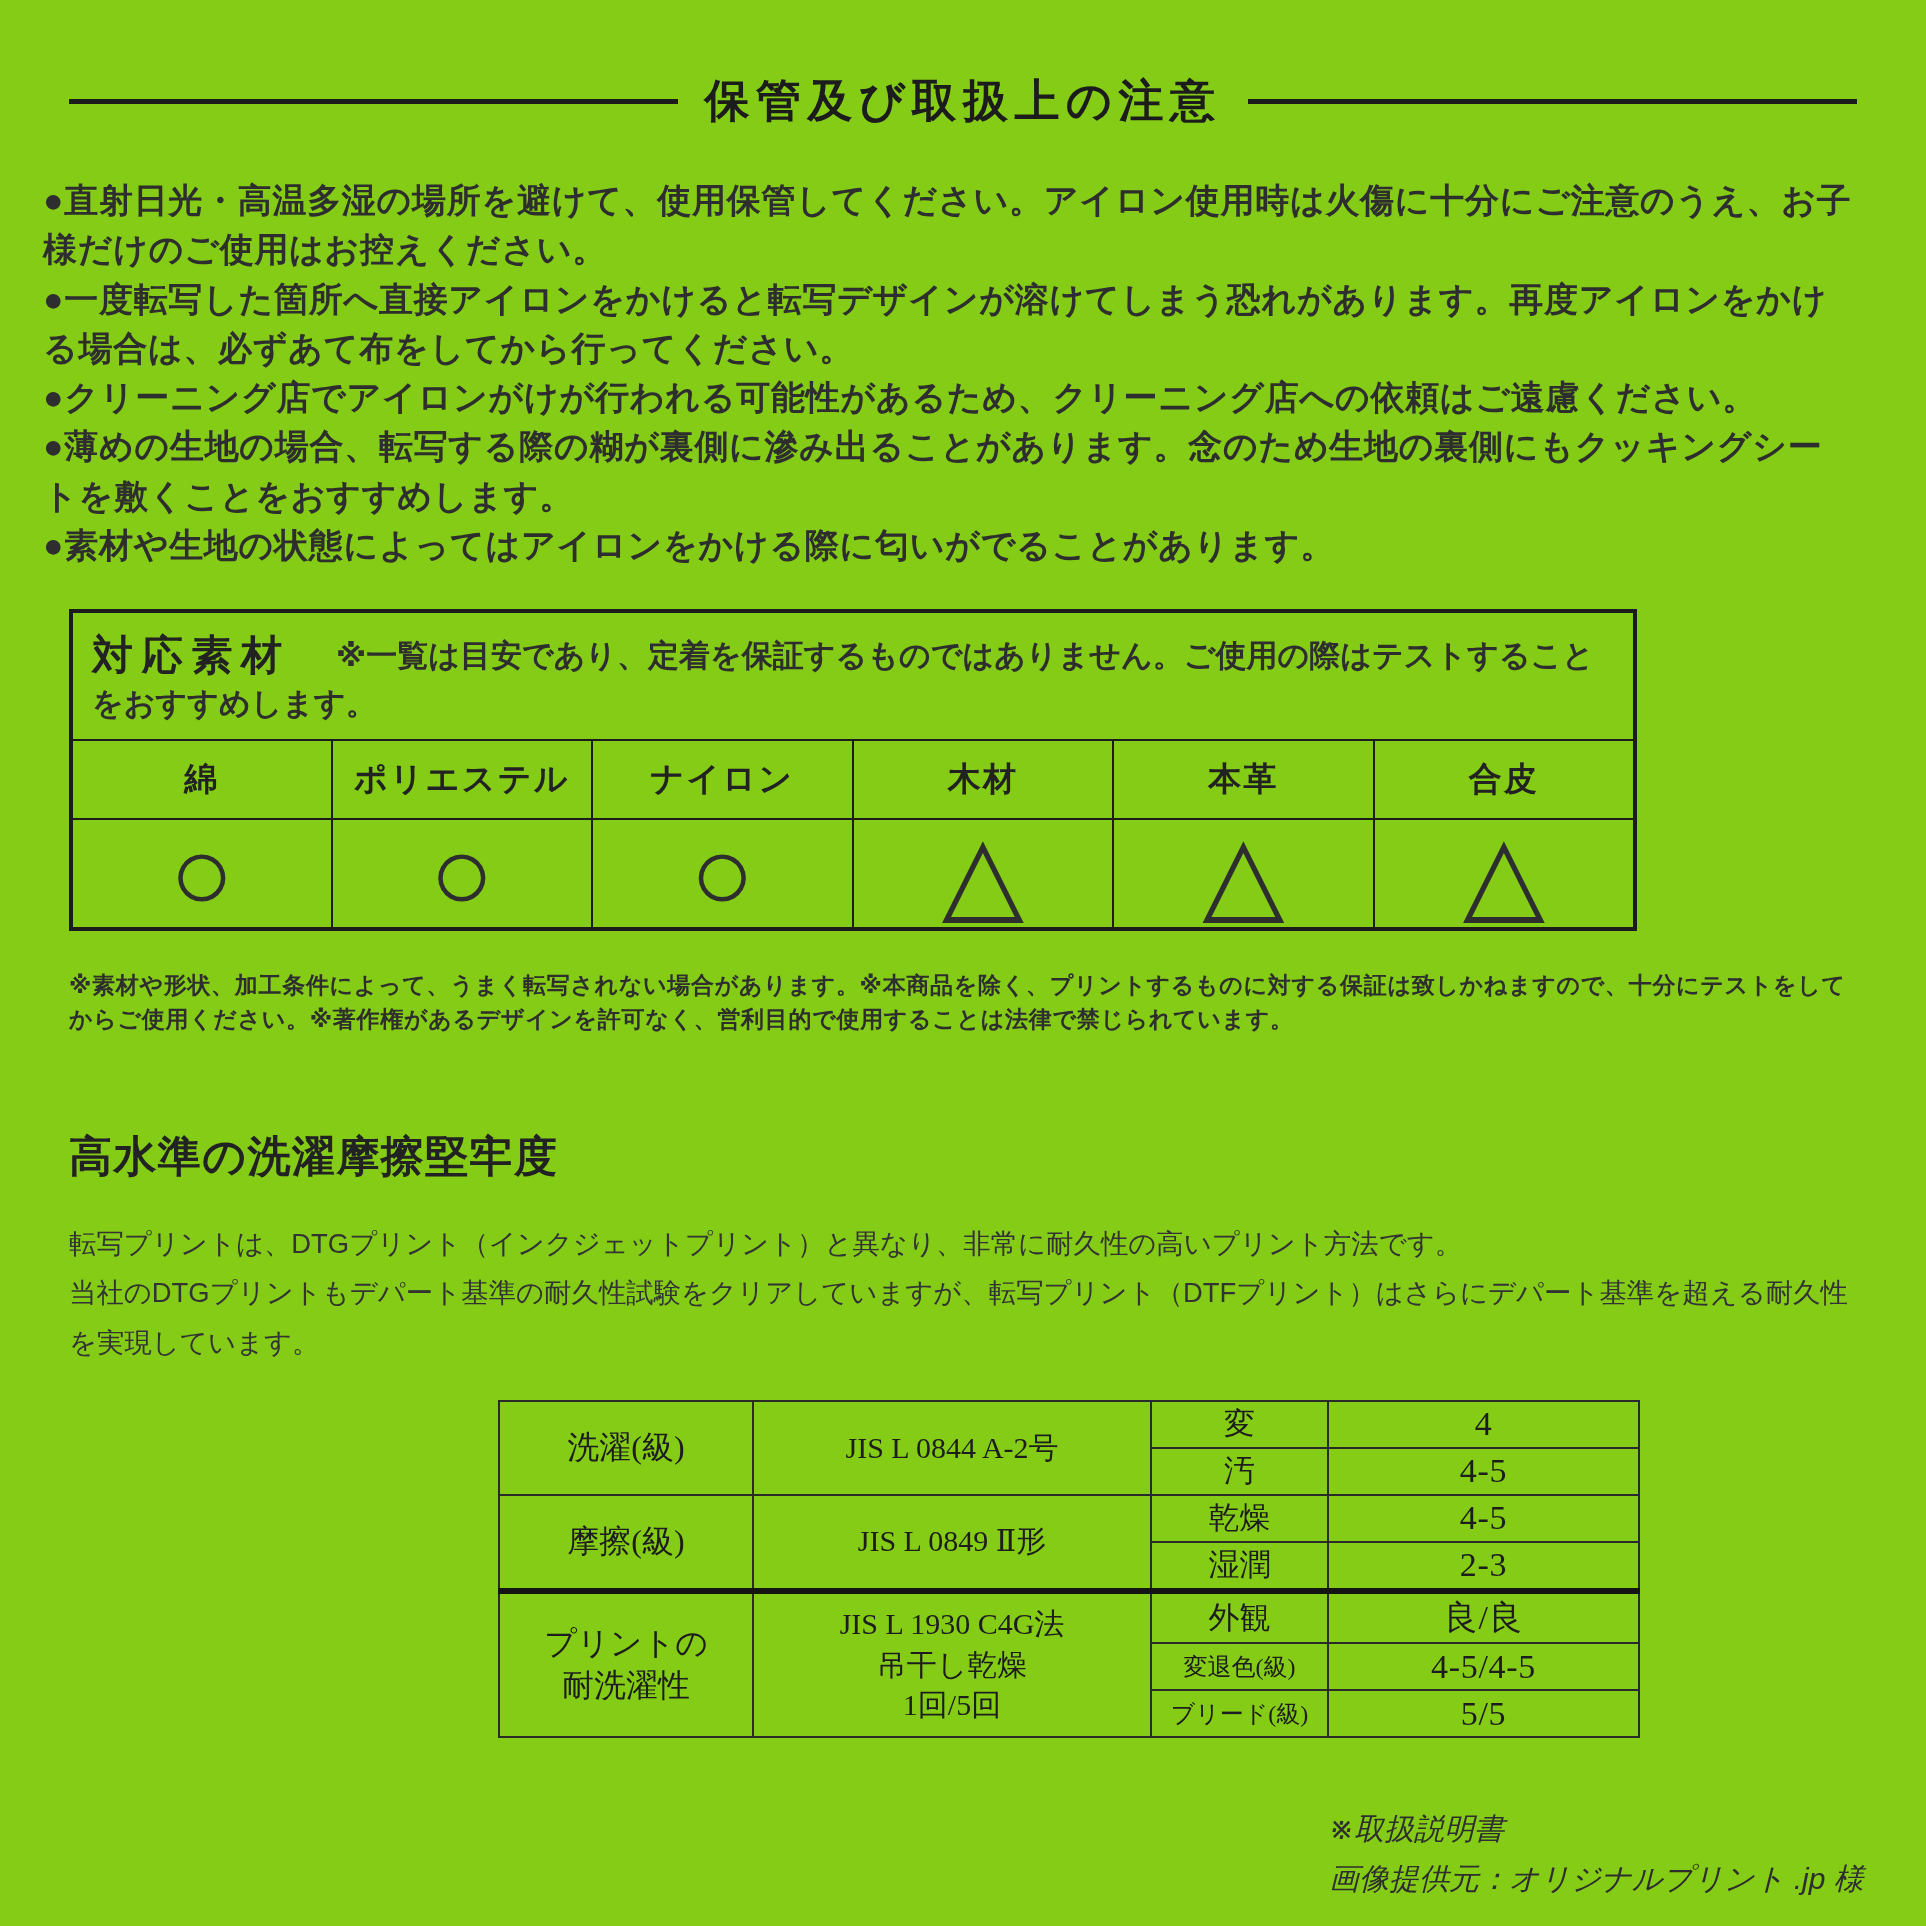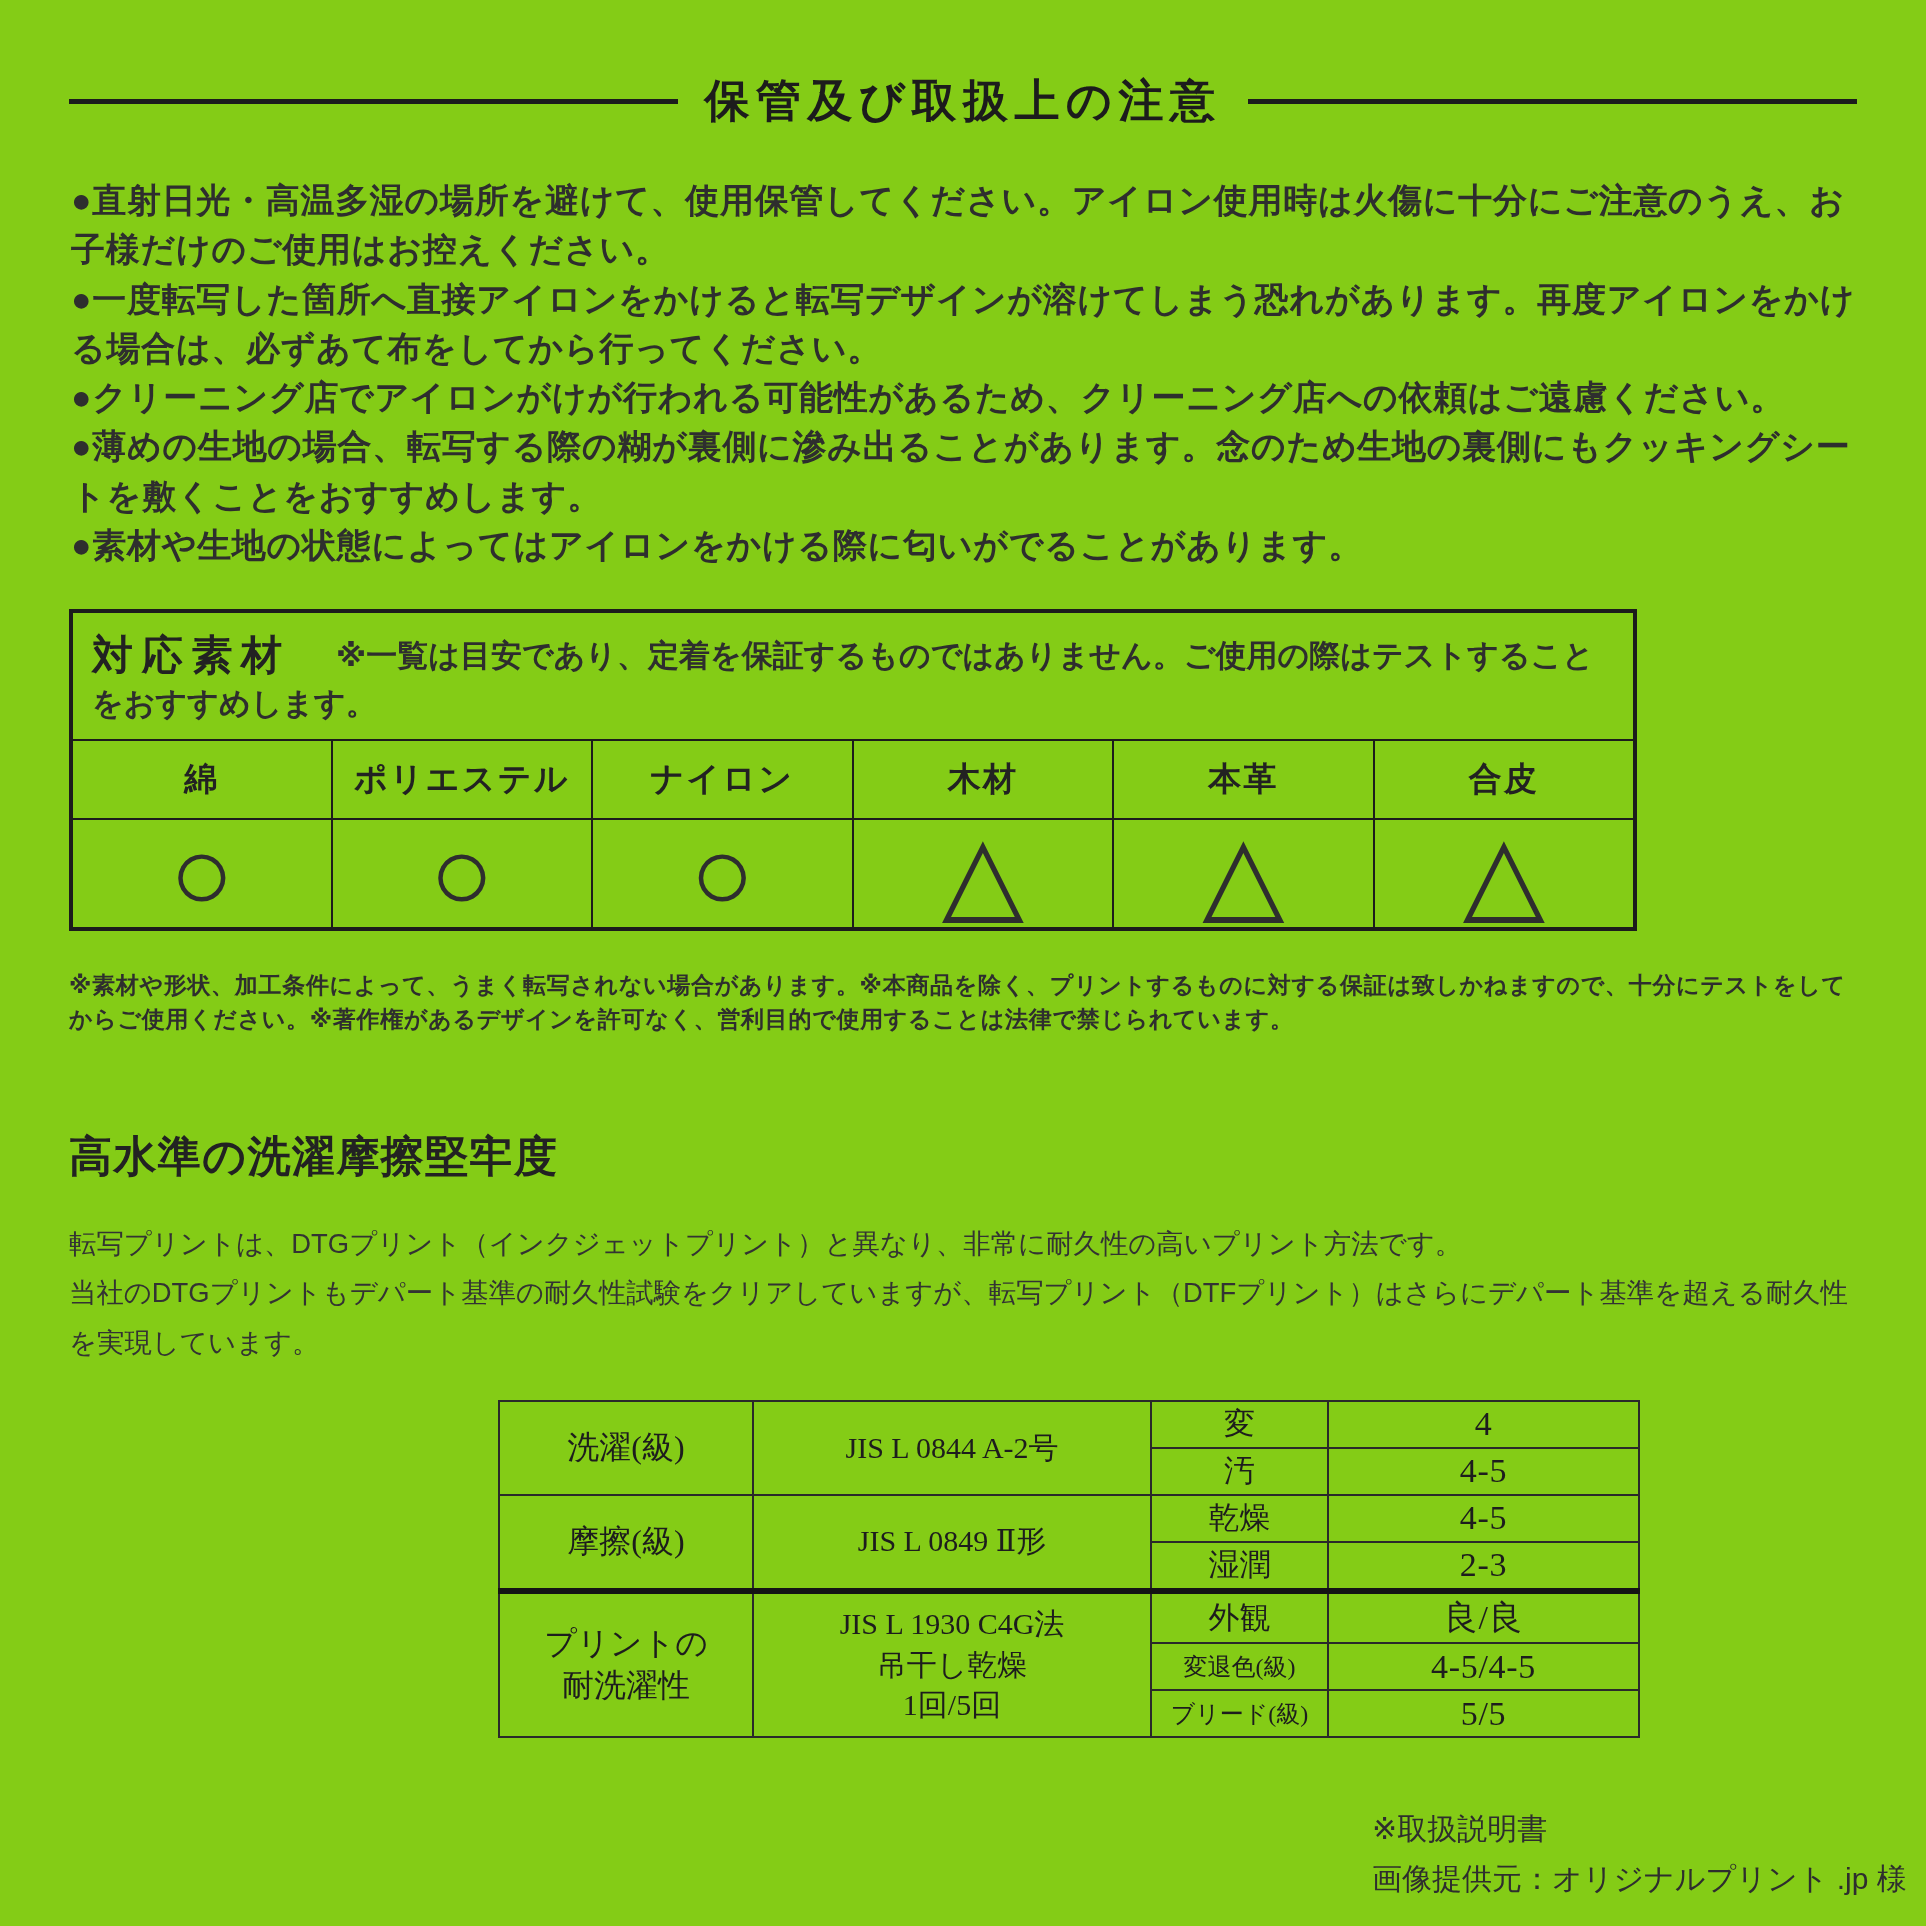--- a/index.html
+++ b/index.html
@@ -24,21 +24,21 @@
   .rule { flex: 1; height: 5px; background: #1c1c1c; }
   .title {
     font-size: 45px;
     font-weight: 700;
     letter-spacing: 6.5px;
     color: #1c1c1c;
     white-space: nowrap;
   }
 
   
-  .precautions { margin: 45px 69px 0 71px; }
+  .precautions { margin: 45px 69px 0 43px; }
   .precautions p {
     font-size: 34px;
     line-height: 1.45;
     font-weight: 600;
     color: #2e2e2e;
     letter-spacing: 0.7px;
   }
 
   
   .materials {
@@ -130,26 +130,27 @@
   .test .t-cat { width: 254px; font-size: 32px; white-space: pre-line; line-height: 1.3; }
   .test .t-std { width: 398px; font-size: 30px; white-space: pre-line; line-height: 1.35; }
   .test .t-lbl { width: 177px; font-size: 31px; }
   .test .t-lbl.small { font-size: 24px; }
   .test .t-val { width: 311px; font-size: 34px; letter-spacing: 0.7px; }
   .test tr.thick td { border-top: 6.5px solid #141414; }
 
   
   .footer {
     position: absolute;
-    left: 1372px;
+    left: 1329px;
     top: 1804px;
     font-size: 30px;
     line-height: 1.65;
     color: #2e2e2e;
     font-weight: 500;
+    font-style: italic;
   }
 </style>
 </head>
 <body>
 
 <div class="page">
 
   <header class="title-row">
     <span class="rule"></span>
     <h1 class="title">保管及び取扱上の注意</h1>

